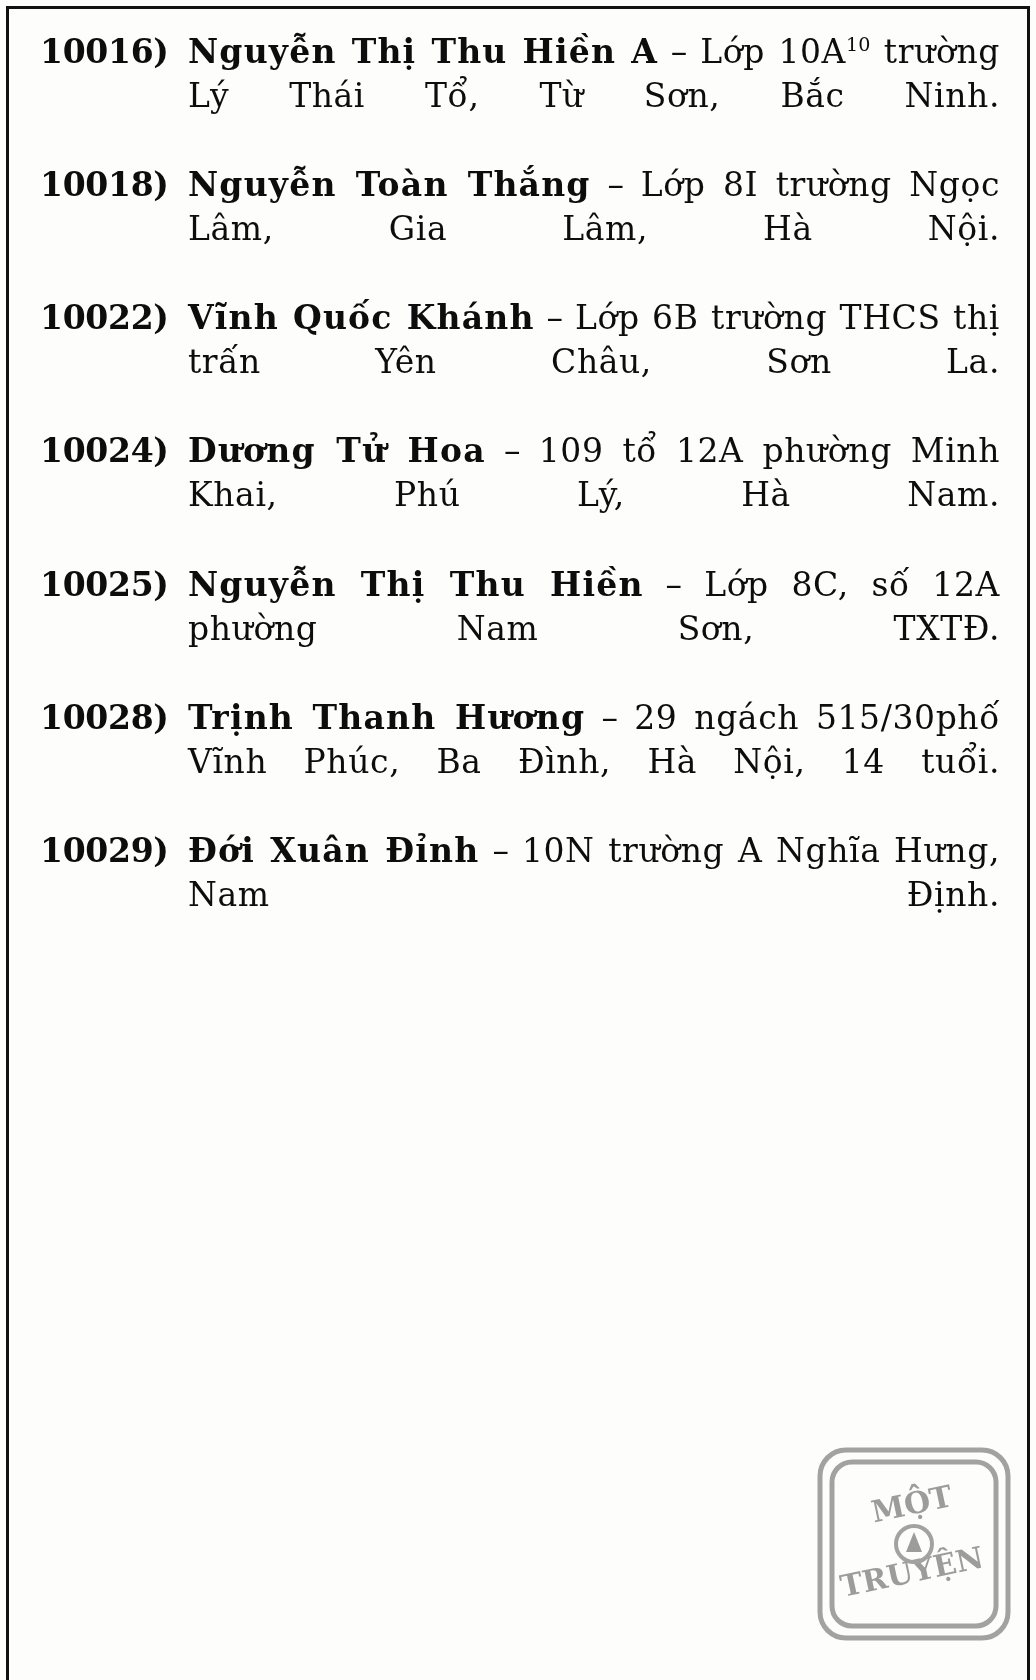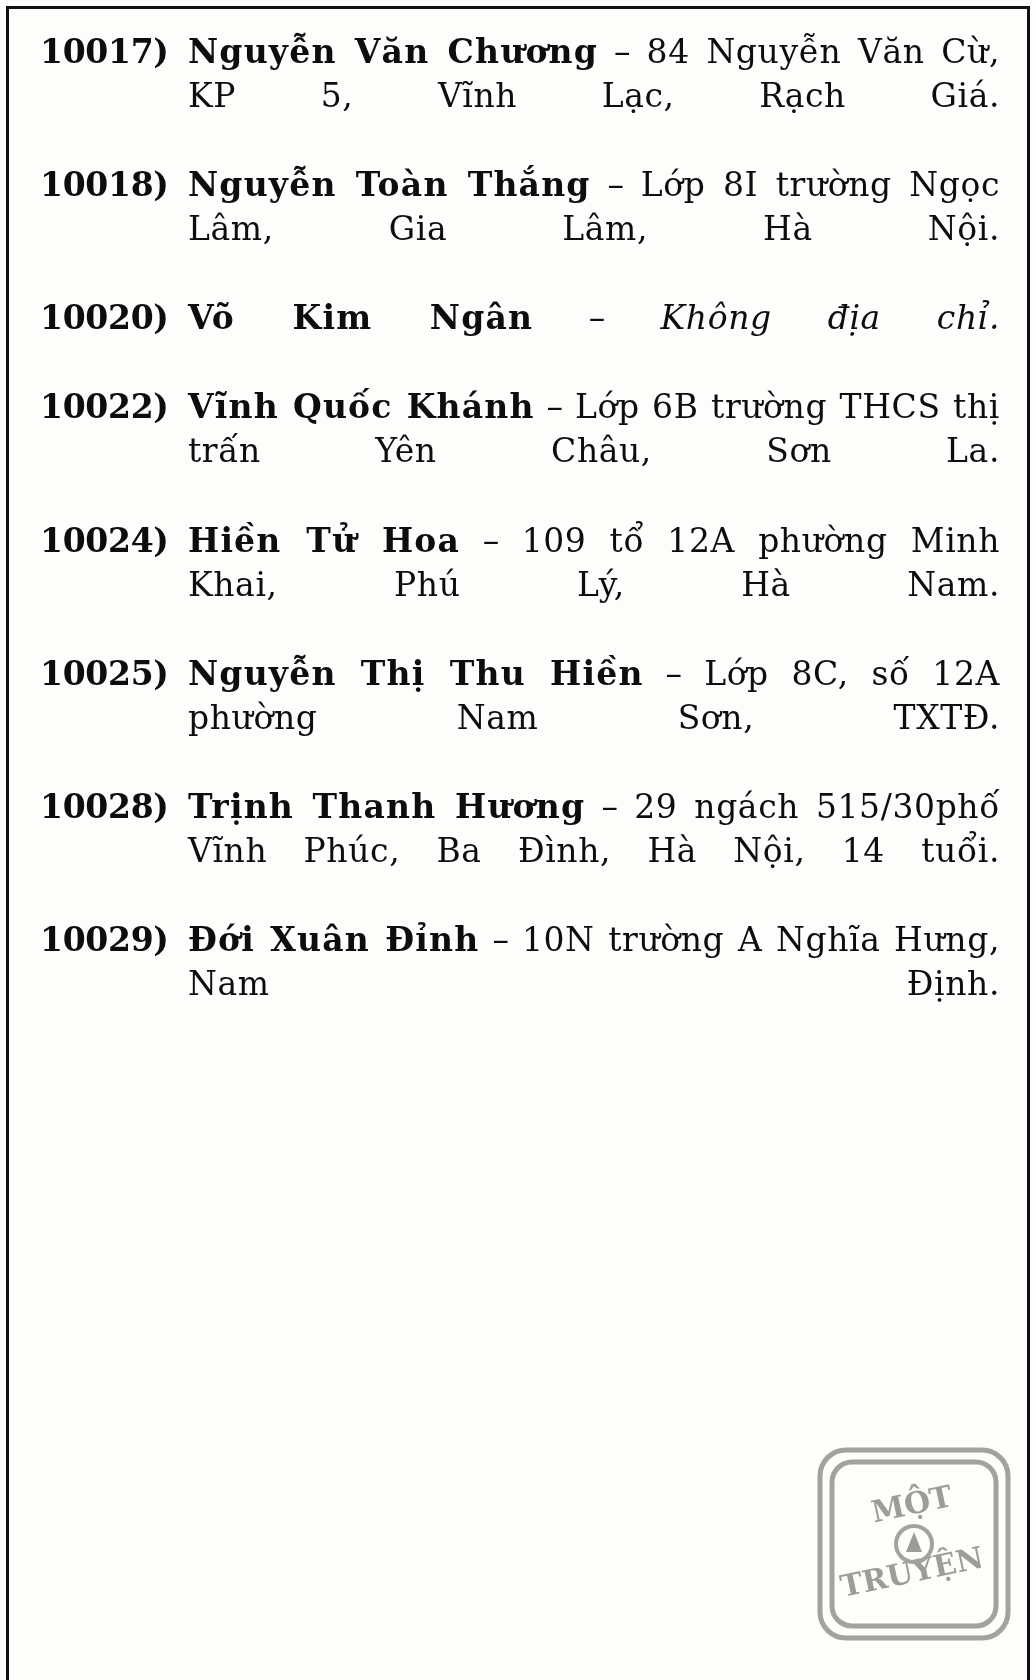--- a/index.html
+++ b/index.html
@@ -107,25 +107,24 @@
 </style>
 </head>
 <body>
 
 <div class="page">
   <div class="page-border-top"></div>
   <div class="page-border-left"></div>
   <div class="page-border-right"></div>
 
   <div class="entries" id="entries">
-      <div class="entry"><span class="num">10017)</span><span class="name">Nguyễn Văn Chương</span><span class="dash"> – </span><span class="addr">84 Nguyễn Văn Cừ, KP 5, Vĩnh Lạc, Rạch Giá.</span></div>
+      <div class="entry"><span class="num">10016)</span><span class="name">Nguyễn Thị Thu Hiền A</span><span class="dash"> – </span><span class="addr">Lớp 10A</span><sup>10</sup><span class="addr"> trường Lý Thái Tổ, Từ Sơn, Bắc Ninh.</span></div>
       <div class="entry"><span class="num">10018)</span><span class="name">Nguyễn Toàn Thắng</span><span class="dash"> – </span><span class="addr">Lớp 8I trường Ngọc Lâm, Gia Lâm, Hà Nội.</span></div>
-      <div class="entry"><span class="num">10020)</span><span class="name">Võ Kim Ngân</span><span class="dash"> – </span><span class="addr ital">Không địa chỉ.</span></div>
       <div class="entry"><span class="num">10022)</span><span class="name">Vĩnh Quốc Khánh</span><span class="dash"> – </span><span class="addr">Lớp 6B trường THCS thị trấn Yên Châu, Sơn La.</span></div>
-      <div class="entry"><span class="num">10024)</span><span class="name">Hiền Tử Hoa</span><span class="dash"> – </span><span class="addr">109 tổ 12A phường Minh Khai, Phú Lý, Hà Nam.</span></div>
+      <div class="entry"><span class="num">10024)</span><span class="name">Dương Tử Hoa</span><span class="dash"> – </span><span class="addr">109 tổ 12A phường Minh Khai, Phú Lý, Hà Nam.</span></div>
       <div class="entry"><span class="num">10025)</span><span class="name">Nguyễn Thị Thu Hiền</span><span class="dash"> – </span><span class="addr">Lớp 8C, số 12A phường Nam Sơn, TXTĐ.</span></div>
       <div class="entry"><span class="num">10028)</span><span class="name">Trịnh Thanh Hương</span><span class="dash"> – </span><span class="addr">29 ngách 515/30phố Vĩnh Phúc, Ba Đình, Hà Nội, 14 tuổi.</span></div>
       <div class="entry"><span class="num">10029)</span><span class="name">Đới Xuân Đỉnh</span><span class="dash"> – </span><span class="addr">10N trường A Nghĩa Hưng, Nam Định.</span></div>
     </div>
 
   <div class="watermark">
     <svg viewBox="0 0 216 216" width="216" height="216" aria-hidden="true">
       <g fill="none" stroke="#4a4a4a" stroke-width="5">
         <rect x="14" y="14" width="188" height="188" rx="26"></rect>
         <rect x="26" y="26" width="164" height="164" rx="20"></rect>

